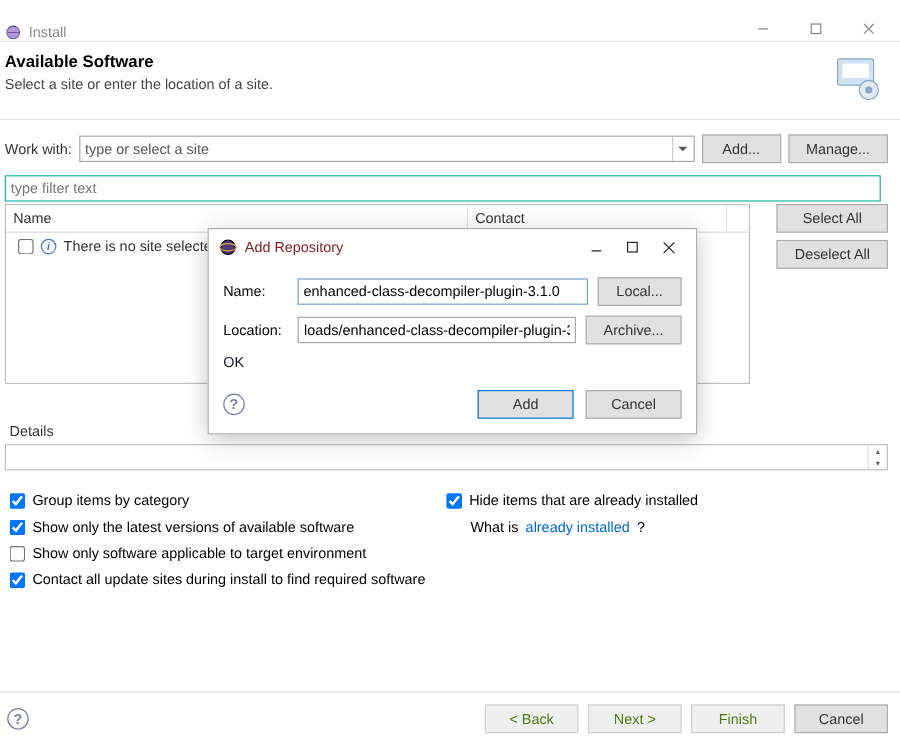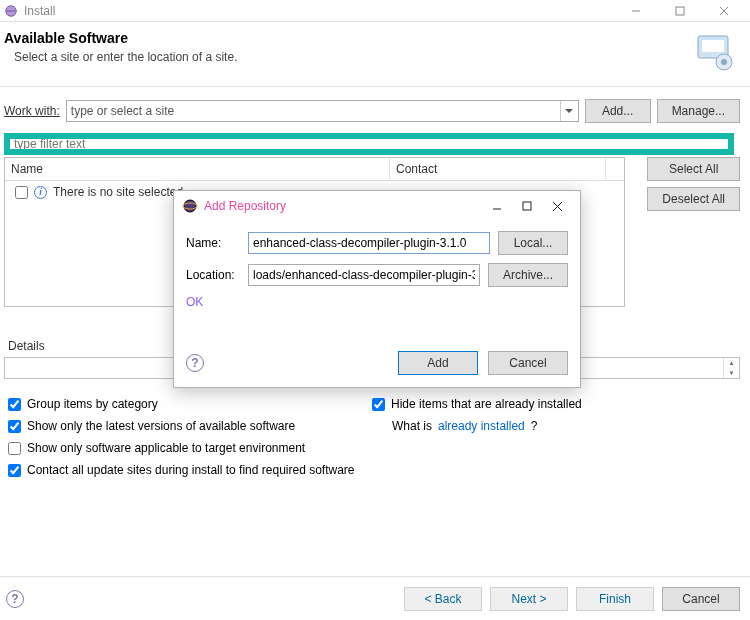--- a/index.html
+++ b/index.html
@@ -1,38 +1,38 @@
 <!DOCTYPE html>
 <html><head>
 <meta charset="utf-8">
 <style>
 * { box-sizing: border-box; margin: 0; padding: 0; font-family: "Segoe UI", Tahoma, sans-serif; font-size: 12px; }
 body { background: #fff; width: 750px; height: 620px; overflow: hidden; position: relative; }
 
-.titlebar { height: 22px; display: flex; align-items: center; padding: 0 4px; color: #888; border-bottom: 1px solid #e0e0e0; }
+.titlebar { height: 35px; display: flex; align-items: flex-end; padding: 0 4px; color: #888; border-bottom: 1px solid #e0e0e0; }
 .titlebar .icon { width: 14px; height: 14px; margin-right: 6px; }
 .titlebar-right { margin-left: auto; display: flex; gap: 0; }
 .titlebar-btn { width: 44px; height: 20px; display: flex; align-items: center; justify-content: center; color: #999; }
 
 .header { padding: 8px 14px 12px 4px; border-bottom: 1px solid #e0e0e0; display: flex; align-items: flex-start; }
 .header-text h2 { font-size: 14px; font-weight: bold; color: #000; margin-bottom: 4px; }
-.header-text p { font-size: 12px; color: #444; margin-left: 10px; }
+.header-text p { font-size: 12px; color: #444; }
 .header-icon { margin-left: auto; width: 44px; height: 44px; }
 
 .content { padding: 12px 10px 8px 4px; }
 .workwith-row { display: flex; align-items: center; gap: 6px; margin-bottom: 10px; }
-.workwith-row label { color: #333; text-decoration: underline; }
+.workwith-row label { color: #333; }
 .site-combo { flex: 1; height: 22px; border: 1px solid #a9a9a9; background: #fff; display: flex; align-items: center; padding: 0 4px; color: #555; position: relative; }
 .site-combo .dd { position: absolute; right: 0; top: 0; width: 18px; height: 100%; display: flex; align-items: center; justify-content: center; border-left: 1px solid #ccc; }
 .btn { height: 24px; border: 1px solid #adadad; background: #e1e1e1; padding: 0 14px; color: #333; cursor: default; min-width: 66px; }
-.btn.disabled { color: #0369a1; background: #efefef; border-color: #d0d0d0; }
+.btn.disabled { color: #4d7c0f; background: #efefef; border-color: #d0d0d0; }
 .btn.primary { border-color: #0078d7; }
 
 .filter-row { display: flex; align-items: center; gap: 6px; margin-bottom: 2px; }
-.filter-input { flex: 1; height: 22px; border: 6px solid #14b8a6; padding: 0 4px; color: #777; background: #fff; }
+.filter-input { flex: 1; height: 22px; border: 1px solid #14b8a6; padding: 0 4px; color: #777; background: #fff; }
 
 .table { border: 1px solid #c0c0c0; height: 150px; background: #fff; }
 .thead { display: flex; border-bottom: 1px solid #dcdcdc; background: #fff; }
 .th { padding: 4px 6px; color: #333; border-right: 1px solid #e5e5e5; }
 .th:first-child { width: 385px; }
 .th:nth-child(2) { flex: 1; }
 .tbody { padding: 4px 6px; }
 .nosite { display: flex; align-items: center; gap: 6px; color: #333; }
 .nosite input[type=checkbox] { margin-left: 4px; }
 
@@ -54,30 +54,30 @@
 .footer { position: absolute; bottom: 0; left: 0; right: 0; height: 44px; border-top: 1px solid #e0e0e0; display: flex; align-items: center; padding: 0 10px 0 6px; gap: 8px; }
 .footer .help { margin-right: auto; }
 .footer .btn { min-width: 78px; }
 
 .help-icon { width: 18px; height: 18px; border: 1.5px solid #7a7aad; border-radius: 50%; display: inline-flex; align-items: center; justify-content: center; color: #7a7aad; font-weight: bold; font-size: 12px; }
 
 
 .modal { position: absolute; left: 173px; top: 190px; width: 408px; background: #fff; border: 1px solid #b0b0b0; box-shadow: 0 4px 18px rgba(0,0,0,0.25); }
 .modal-title { height: 30px; display: flex; align-items: center; padding: 0 8px; }
 .modal-title .icon { width: 16px; height: 16px; margin-right: 6px; }
-.modal-title .t { color: #ec4899; }
+.modal-title .t { color: #7f1d1d; }
 .modal-title .winbtns { margin-left: auto; display: flex; gap: 0; }
 .modal-title .wbtn { width: 30px; height: 26px; display: flex; align-items: center; justify-content: center; color: #222; }
 .modal-body { padding: 10px 12px 12px 12px; }
 .form-row { display: flex; align-items: center; gap: 8px; margin-bottom: 8px; }
 .form-row label { width: 54px; color: #000; }
 .form-row input { flex: 1; height: 22px; border: 1px solid #7a9ecf; padding: 0 4px; font-size: 12px; }
 .form-row input.loc { border: 1px solid #a9a9a9; }
 .form-row .btn { min-width: 70px; }
-.ok-row { padding-left: 0; color: #8b5cf6; margin-bottom: 36px; margin-top: 6px; }
+.ok-row { padding-left: 0; color: #0f172a; margin-bottom: 10px; margin-top: 6px; }
 .modal-footer { display: flex; align-items: center; gap: 10px; padding-top: 6px; }
 .modal-footer .help-icon { margin-right: auto; }
 .modal-footer .btn { min-width: 80px; }
 .info-icon { width:13px; height:13px; border:1px solid #3a76d0; border-radius:50%; display:inline-flex; align-items:center; justify-content:center; color:#3a76d0; font-size:9px; font-weight:bold; font-style:italic; }
 </style>
 </head>
 <body>
 
 <div class="titlebar">
   <span class="icon">

